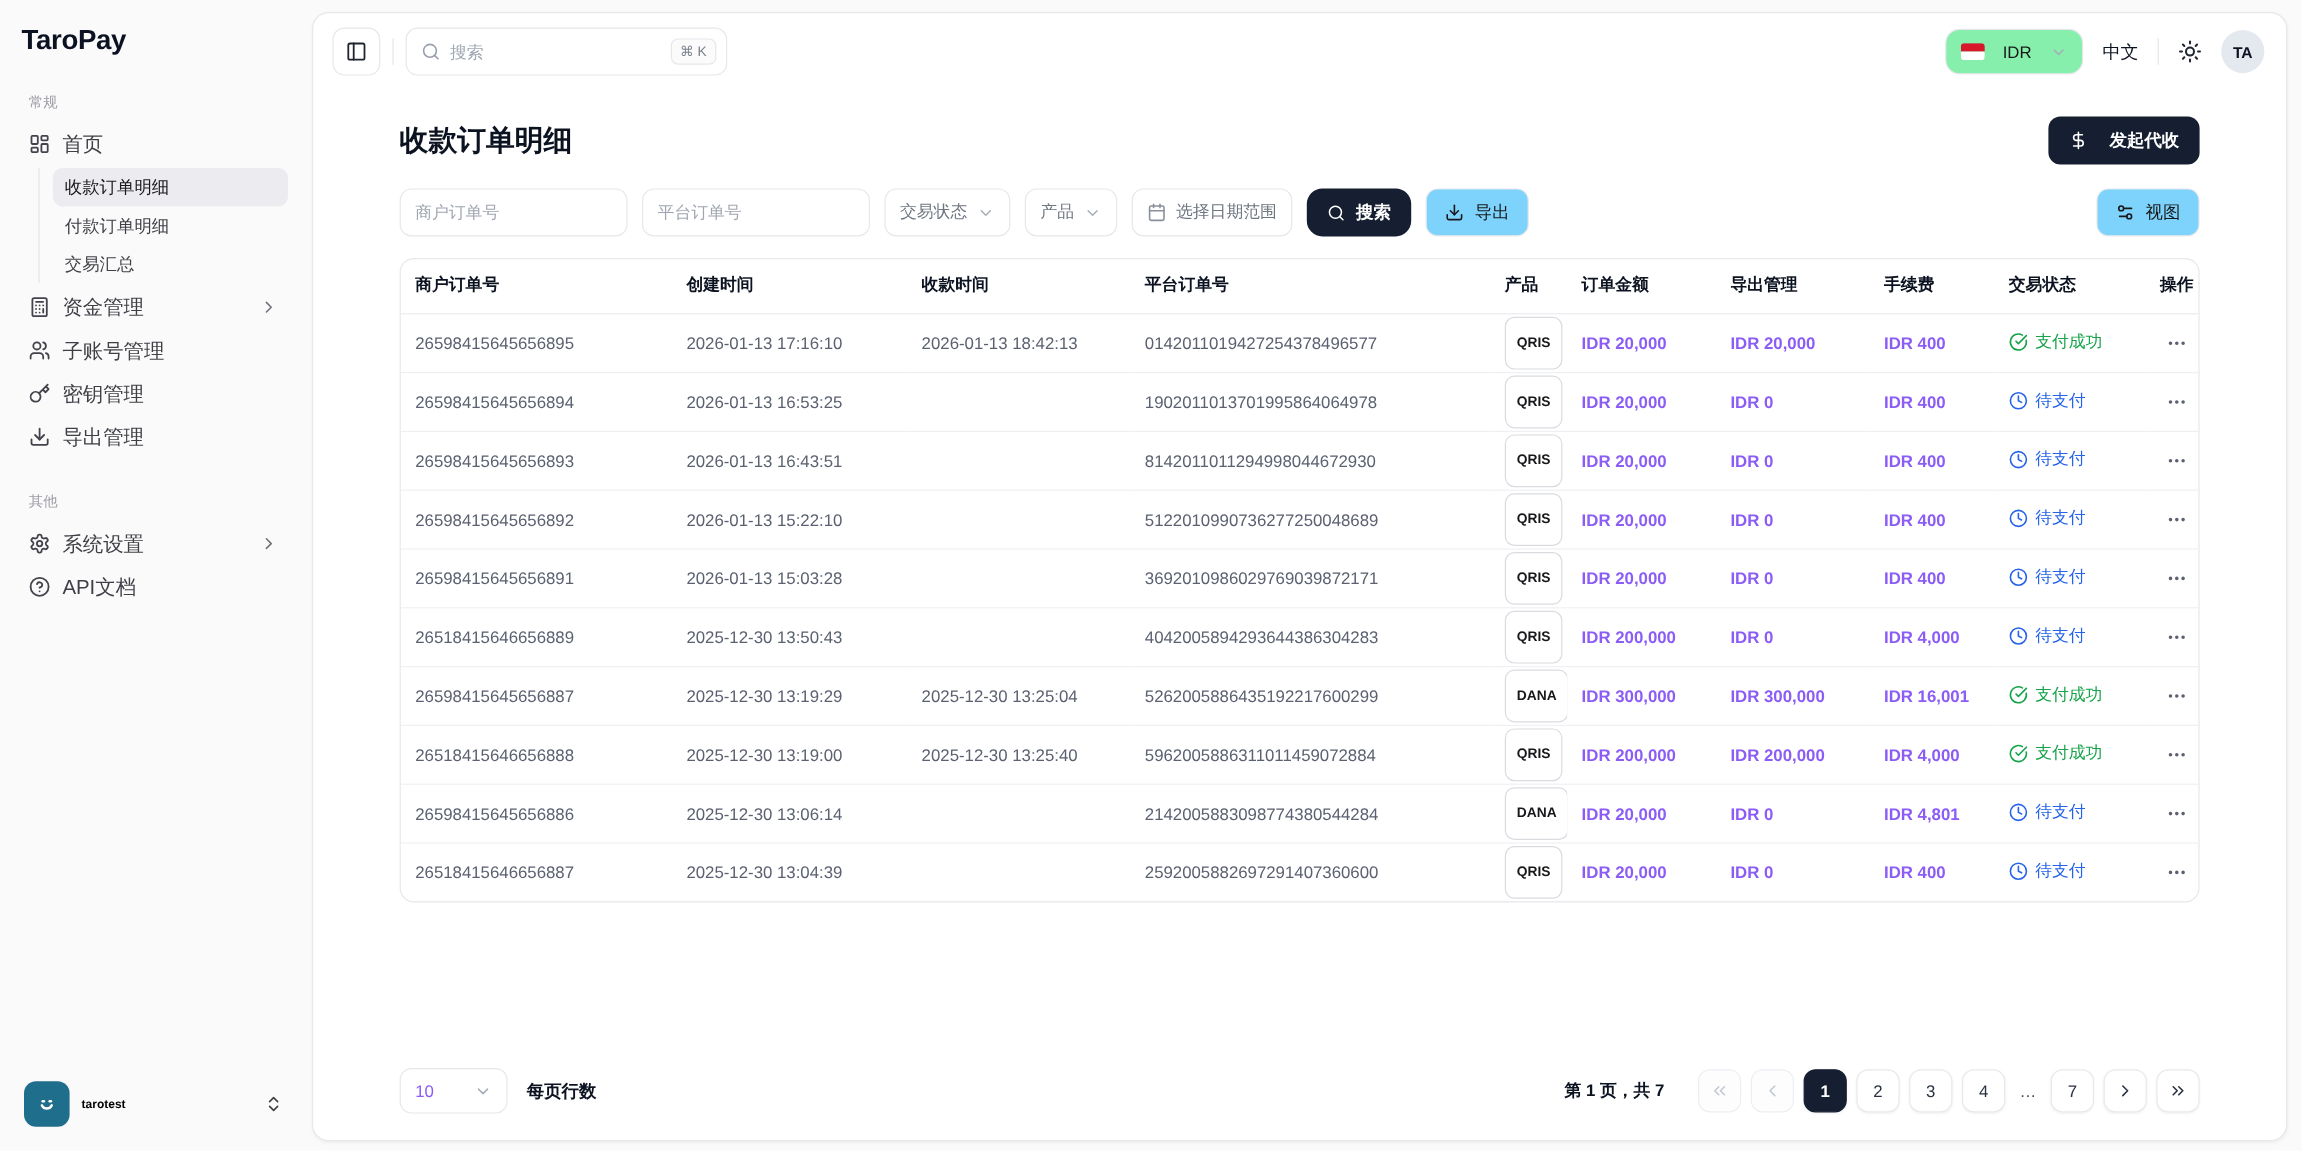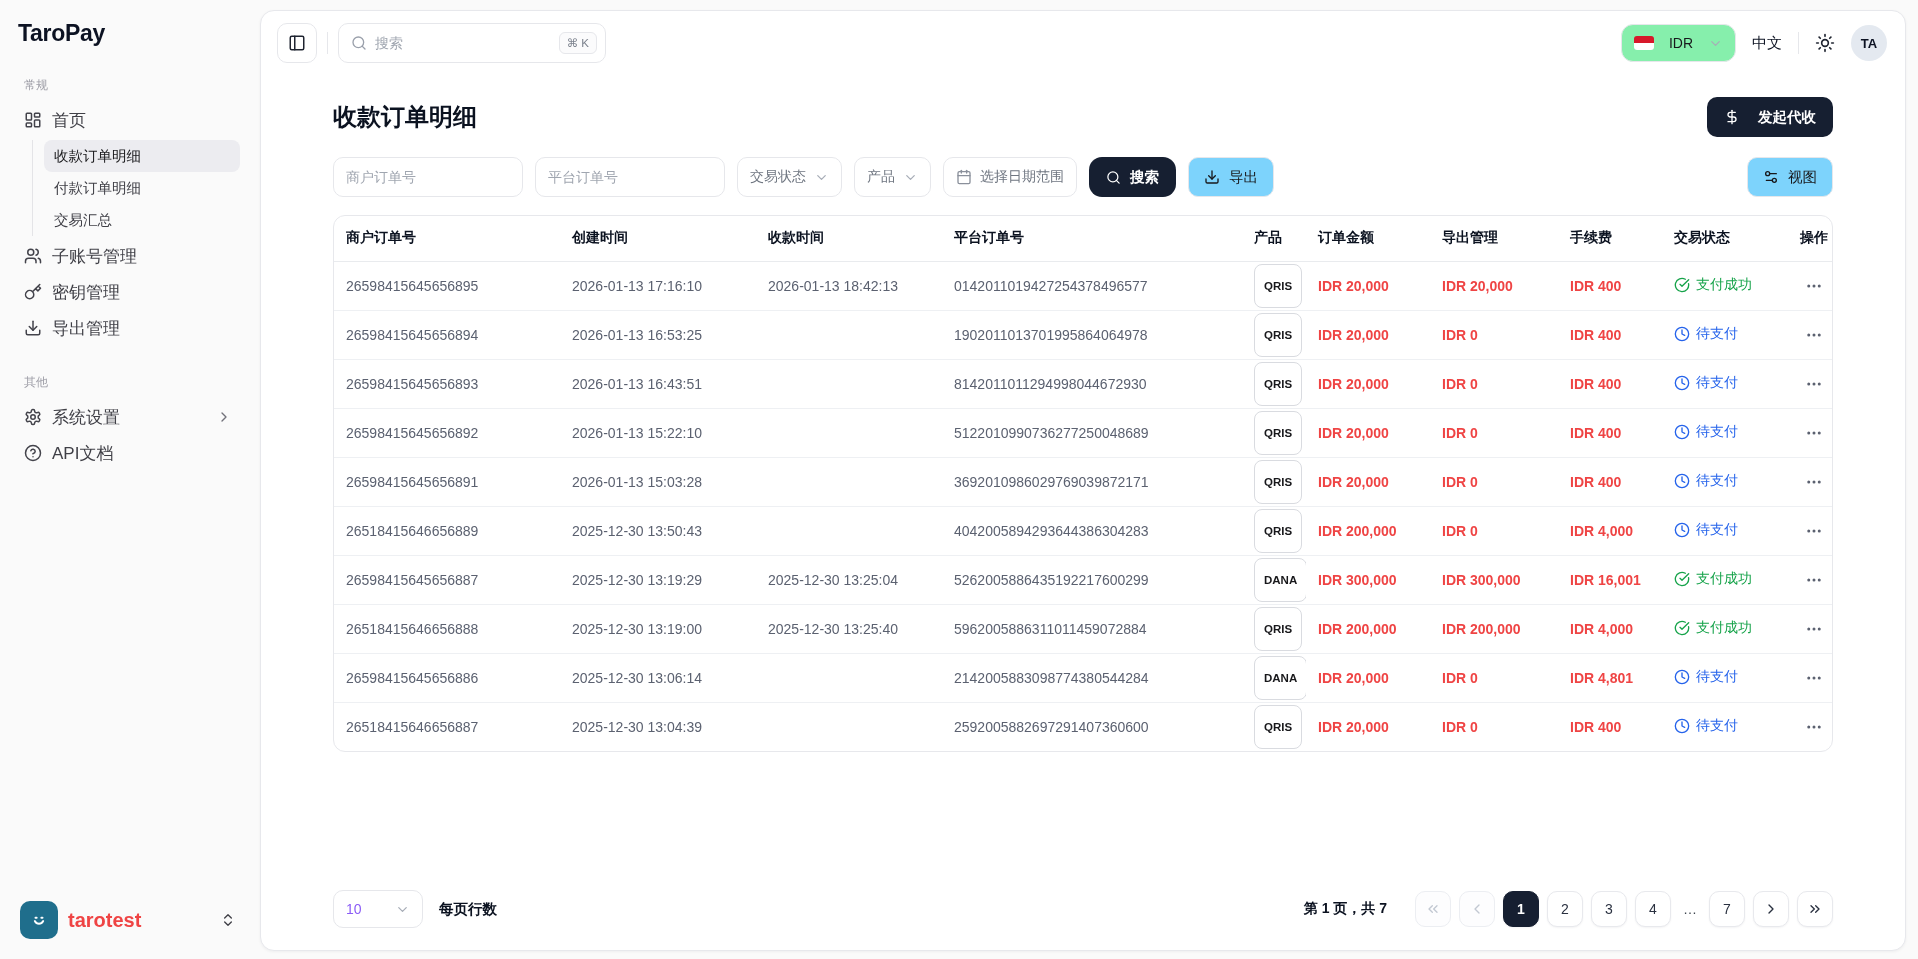--- a/index.html
+++ b/index.html
@@ -17,21 +17,21 @@
   .section-label.first { margin-top:30px; }
   .nav-item { display:flex; align-items:center; gap:10px; height:36px; padding:0 8px; border-radius:8px; font-size:17px; color:#3f3f46; cursor:pointer; }
   .nav-item .ic { width:18px; height:18px; color:#43434b; flex-shrink:0; }
   .nav-item .chev { margin-left:auto; width:16px; height:16px; color:#71717a; }
   .submenu { margin:2px 0 2px 16px; padding-left:11px; border-left:1px solid #e4e4e7; }
   .sub-item { display:flex; align-items:center; height:32px; padding:0 10px; border-radius:8px; font-size:14.5px; color:#3f3f46; cursor:pointer; }
   .sub-item.active { background:#ececf0; color:#18181b; font-weight:500; }
   .sidebar-user { margin-top:auto; display:flex; align-items:center; gap:10px; padding:6px 4px; border-radius:10px; cursor:pointer; }
   .avatar-sq { width:38px; height:38px; border-radius:10px; background:#1f6e8c; display:flex; align-items:center; justify-content:center; color:#fff; flex-shrink:0; }
   .avatar-sq .ic { width:22px; height:22px; stroke-width:2.2; }
-  .user-name { font-weight:700; font-size:20px; color:#ef4444; }
+  .user-name { font-weight:700; font-size:10px; color:#000000; }
   .updown { margin-left:auto; width:16px; height:16px; color:#3f3f46; }
 
   
   .main { flex:1; margin:10px 12px 8px 4px; background:#fff; border:1px solid #e7e8ec; border-radius:14px;
           box-shadow:0 1px 3px rgba(16,24,40,.05); display:flex; flex-direction:column; overflow:hidden; }
 
   .topbar { display:flex; align-items:center; height:64px; padding:0 18px 0 16px; gap:10px; flex-shrink:0; }
   .icon-btn { width:40px; height:40px; border:1px solid #e6e7eb; border-radius:10px; background:#fff; display:flex; align-items:center; justify-content:center; color:#1f2430; cursor:pointer; }
   .icon-btn .ic { width:18px; height:18px; }
   .v-divider { width:1px; height:22px; background:#e6e7eb; }
@@ -67,21 +67,21 @@
   .btn-dark-search .ic { width:15px; height:15px; }
   .btn-outline { height:40px; border:1px solid #e6e7eb; border-radius:10px; background:#7dd3fc; display:flex; align-items:center; gap:9px; padding:0 15px; font-size:14.5px; font-weight:500; color:#18181b; cursor:pointer; font-family:inherit; }
   .btn-outline .ic { width:16px; height:16px; }
   .view-btn { margin-left:auto; }
 
   .table-wrap { border:1px solid #e7e8ec; border-radius:12px; overflow:hidden; flex-shrink:0; }
   table { width:100%; border-collapse:collapse; table-layout:fixed; }
   th { text-align:left; font-size:14px; font-weight:700; color:#0b1220; height:45px; padding:0 12px; border-bottom:1px solid #e9ebee; white-space:nowrap; }
   td { font-size:14px; color:#5b6170; height:49px; padding:0 12px; border-bottom:1px solid #eef0f3; white-space:nowrap; overflow:hidden; }
   tr:last-child td { border-bottom:0; }
-  td.amt { color:#ef4444; font-weight:600; }
+  td.amt { color:#8b5cf6; font-weight:600; }
   .badge { display:inline-block; border:1px solid #d9dbe0; border-radius:8px; padding:15px 9px; font-size:11.5px; font-weight:600; color:#18181b; background:#fff; }
   .status { display:inline-flex; align-items:center; gap:6px; font-size:14px; }
   .status .ic { width:16px; height:16px; flex-shrink:0; }
   .status.success { color:#16a34a; }
   .status.pending { color:#2563eb; }
   .dots-btn { border:0; background:none; color:#5b6170; width:28px; height:28px; display:inline-flex; align-items:center; justify-content:center; cursor:pointer; border-radius:6px; }
   .dots-btn .ic { width:18px; height:18px; }
 
   .table-footer { margin-top:auto; display:flex; align-items:center; padding:18px 0 22px; flex-shrink:0; }
   .psize { display:flex; align-items:center; gap:16px; }
@@ -120,20 +120,38 @@
       <span>收款订单明细</span>
     </div>
     <div class="sub-item">
       <span>付款订单明细</span>
     </div>
     <div class="sub-item">
       <span>交易汇总</span>
     </div>
   </div>
 
+  <div class="nav-item">
+    <svg class="ic" viewBox="0 0 24 24">
+        <rect x="4" y="2" width="16" height="20" rx="2"></rect>
+        <line x1="8" x2="16" y1="6" y2="6"></line>
+        <line x1="16" x2="16" y1="14" y2="18"></line>
+        <path d="M16 10h.01"></path>
+        <path d="M12 10h.01"></path>
+        <path d="M8 10h.01"></path>
+        <path d="M12 14h.01"></path>
+        <path d="M8 14h.01"></path>
+        <path d="M12 18h.01"></path>
+        <path d="M8 18h.01"></path>
+      </svg>
+    <span>资金管理</span>
+    <svg class="ic chev" viewBox="0 0 24 24">
+        <path d="m9 6 6 6-6 6"></path>
+      </svg>
+  </div>
 
   <div class="nav-item">
     <svg class="ic" viewBox="0 0 24 24">
         <path d="M16 21v-2a4 4 0 0 0-4-4H6a4 4 0 0 0-4 4v2"></path>
         <circle cx="9" cy="7" r="4"></circle>
         <path d="M22 21v-2a4 4 0 0 0-3-3.87"></path>
         <path d="M16 3.13a4 4 0 0 1 0 7.75"></path>
       </svg>
     <span>子账号管理</span>
   </div>

